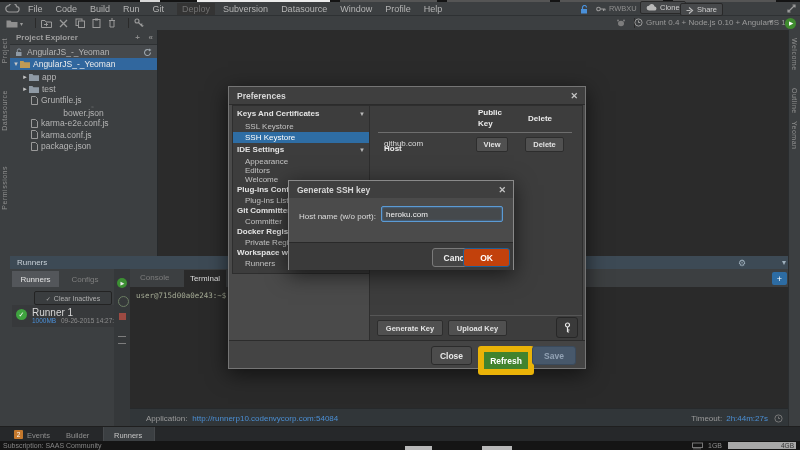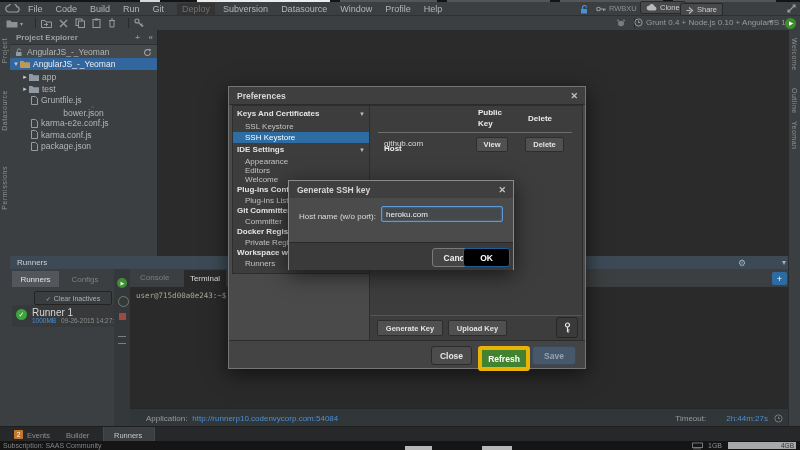--- a/index.html
+++ b/index.html
@@ -58,23 +58,23 @@
   .sect{font-weight:bold;color:#e4e4e4;font-size:8px;padding-left:4px;height:11px;display:flex;align-items:center;}
   .sarr{position:absolute;right:6px;font-size:6px;color:#b9b9b9;}
   .pitem{color:#c2c2c2;font-size:8px;padding-left:12px;height:10px;display:flex;align-items:center;}
   .psel{background:#2e6da4;color:#fff;height:11px;}
   .gbtn{background:#505050;border:1px solid #2d2d2d;border-radius:2px;color:#e3e3e3;font-size:7.5px;
         font-weight:bold;display:flex;align-items:center;justify-content:center;}
   .thead{font-weight:bold;font-size:8px;color:#ececec;}
   .ftr{background:#444;border-top:1px solid #2c2c2c;}
   .btn{border-radius:3px;font-size:8.5px;font-weight:bold;display:flex;align-items:center;justify-content:center;}
   .btn.dark{background:#4c4c4c;border:1px solid #2b2b2b;color:#e8e8e8;}
-  .btn.green{background:#41832e;border:4px solid #eab308;color:#fff;}
+  .btn.green{background:#41832e;border:6px solid #eab308;color:#fff;}
   .btn.disabled{background:#47586b;border:1px solid #3a4a5c;color:#93a3b5;}
-  .btn.blue{background:#000000;border:1px solid #1f5f97;color:#fff;}
+  .btn.blue{background:#c2410c;border:1px solid #1f5f97;color:#fff;}
   .btn.cancel{background:#454545;border:1px solid #7a7a7a;color:#f0f0f0;}
   .ginput{background:#45494c;border:1px solid #5b9bd5;box-shadow:0 0 2px #4a90d9 inset;border-radius:2px;
           color:#f2f2f2;font-size:8px;padding:0 4px;outline:none;font-family:"Liberation Sans",sans-serif;}
   .mono{font-family:"DejaVu Sans Mono",monospace;}
   .circle{border-radius:50%;display:flex;align-items:center;justify-content:center;}
 </style>
 </head>
 <body>
 
 <div id="screen">
@@ -337,21 +337,21 @@
   </div>
 
   <div class="r term">
     <span class="r txt mono" style="left:6px;top:4px;font-size:7.5px;color:#a5ab95;">user@715d00a0e243:~$</span>
   </div>
 
   <div class="r statusbar">
     <span style="margin-left:16px;color:#9a9a9a;">Application:</span>
     <span style="margin-left:5px;color:#4b8fd4;">http://runnerp10.codenvycorp.com:54084</span>
     <span style="margin-left:auto;color:#9a9a9a;">Timeout:</span>
-    <span style="margin-left:20px;color:#4b8fd4;">2h:44m:27s</span>
+    <span style="margin-left:4px;color:#4b8fd4;">2h:44m:27s</span>
     <span style="margin:0 5px 0 6px;">
       <svg width="9" height="9" viewBox="0 0 9 9">
           <circle cx="4.5" cy="4.5" r="3.6" fill="none" stroke="#777"></circle>
           <path d="M4.5 2.6 V4.5 H6" fill="none" stroke="#777"></path>
         </svg>
     </span>
   </div>
 
   <div class="r btabs">
     <div class="r" style="left:103px;top:0;width:50px;height:15px;background:#3b3f42;border-left:1px solid #46494c;border-right:1px solid #46494c;"></div>

